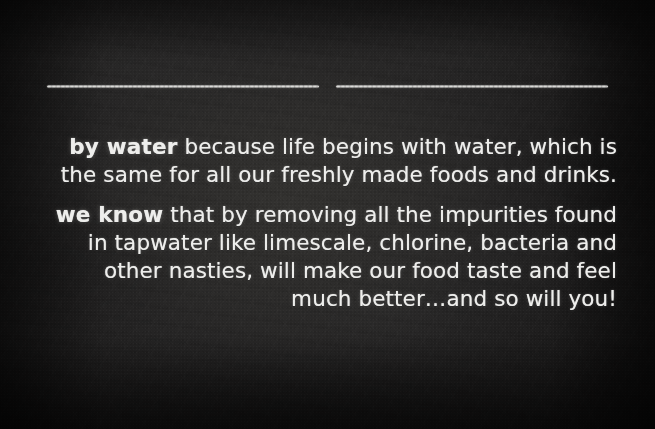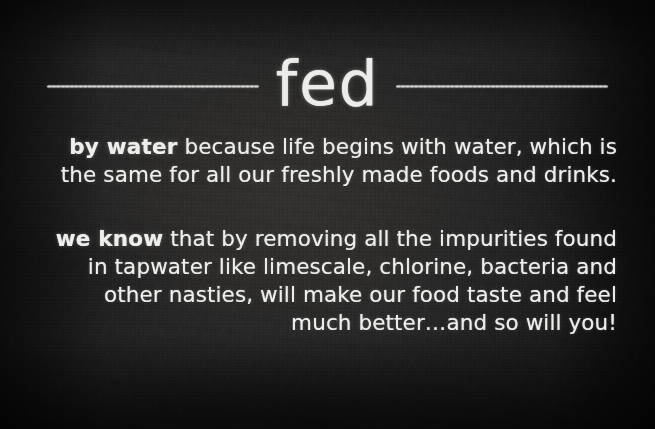--- a/index.html
+++ b/index.html
@@ -165,21 +165,21 @@
     color: #eeeeec;
     letter-spacing: 0.1px;
     text-shadow:
       0 0 1px rgba(255,255,255,0.55),
       0 0 4px rgba(230,230,225,0.18),
       0 1px 0 rgba(0,0,0,0.40);
     text-align: right;
   }
 
   p.para + p.para {
-    margin-top: 36px;
+    margin-top: 12px;
   }
 
   .lead {
     font-weight: 700;
     letter-spacing: 0.2px;
     text-shadow:
       0 0 1px rgba(255,255,255,0.70),
       0 0 5px rgba(232,232,228,0.26),
       0 1px 0 rgba(0,0,0,0.42);
   }
@@ -192,21 +192,20 @@
   <div class="surface-base"></div>
   <div class="surface-smears"></div>
   <div class="surface-streaks"></div>
   <div class="surface-grain"></div>
   <div class="surface-vignette"></div>
 
   <div class="content">
 
     <div class="header">
       <span class="rule"></span>
-      <span class="title">fed</span>
       <span class="rule"></span>
     </div>
 
     <div class="paragraphs">
 
       <p class="para">
         <span class="lead">by water</span><span> because life begins with water, which is the same for all our freshly made foods and drinks.</span>
       </p>
 
       <p class="para">

